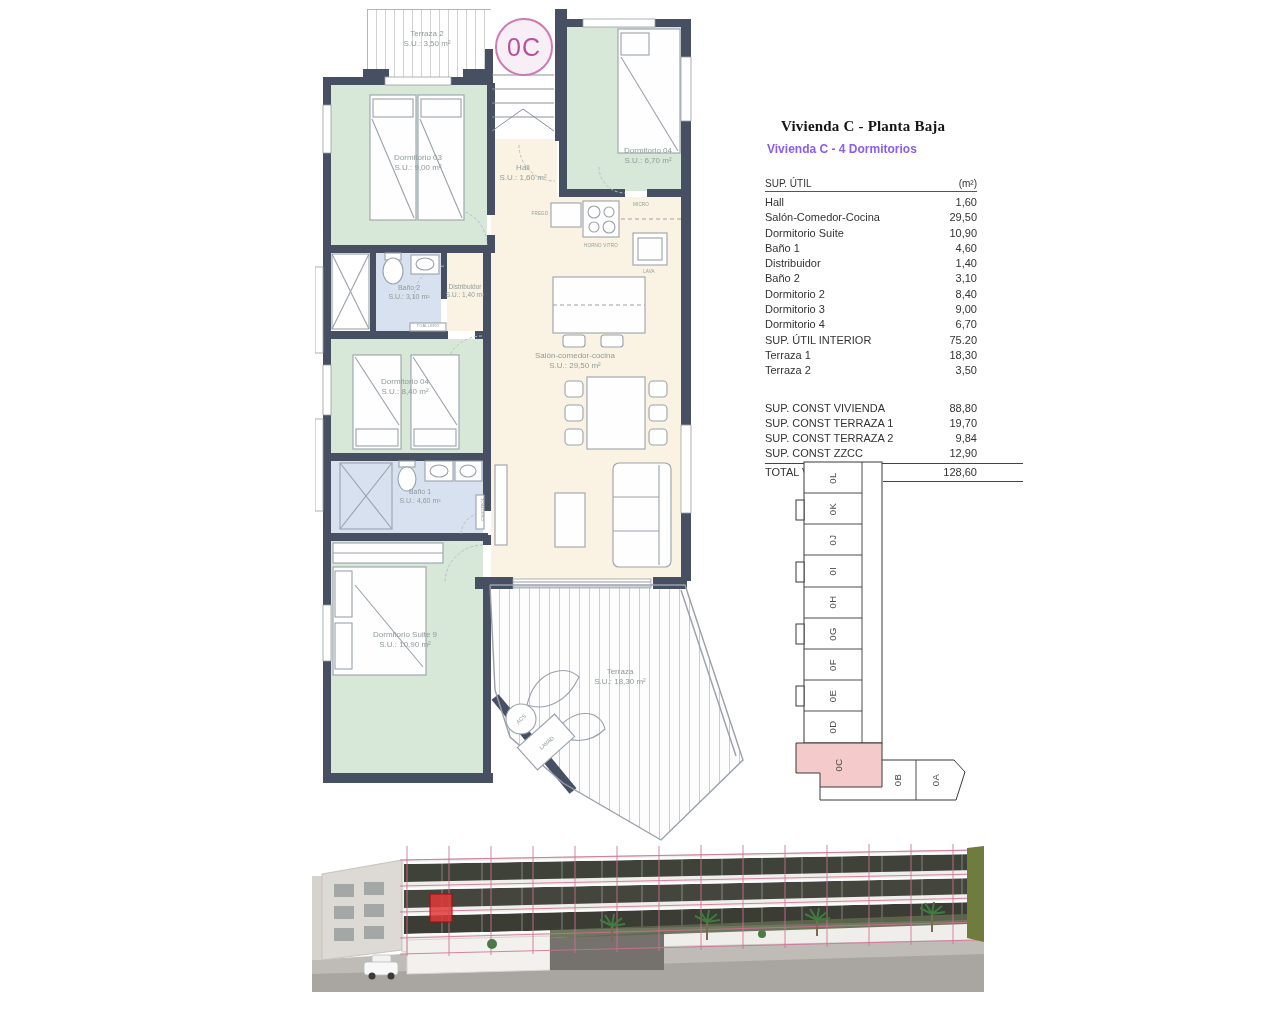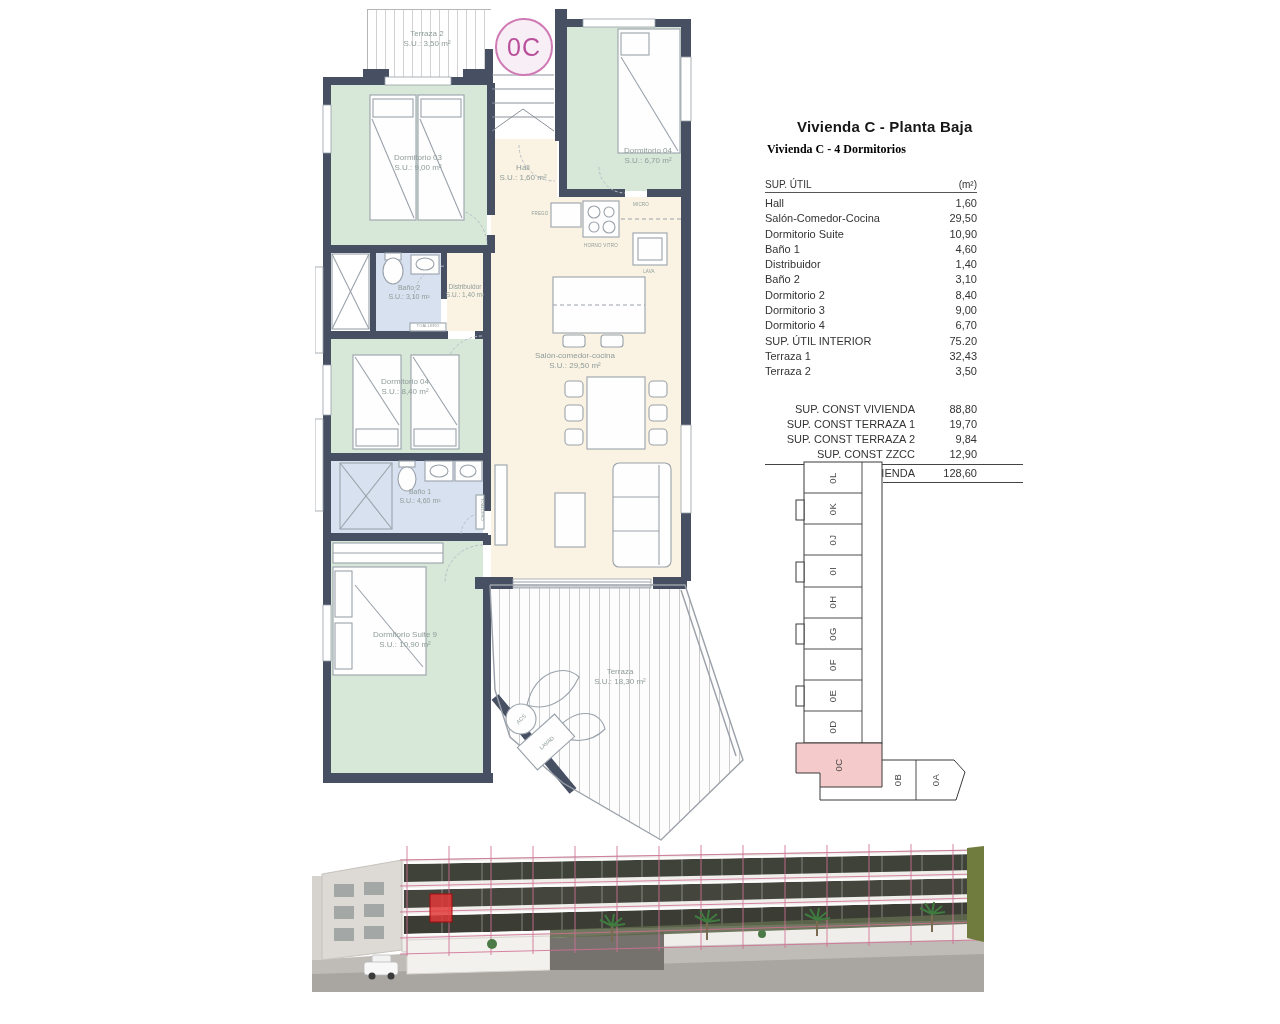--- a/index.html
+++ b/index.html
@@ -15,31 +15,31 @@
   .hatchT{background:repeating-linear-gradient(90deg,#fdfdfd 0 9px,#cdcdcd 9px 10px);}
   .plan svg{position:absolute;left:0;top:0;pointer-events:none;}
   .rlabel{position:absolute;text-align:center;color:#8e9c99;font-size:8px;line-height:1.3;z-index:5;}
   .rlabel .nm{white-space:nowrap;}
   .flabel{position:absolute;text-align:center;color:#8e9c99;font-size:4.5px;line-height:1.15;z-index:5;letter-spacing:.2px;}
   .badge{position:absolute;left:180px;top:13px;width:54px;height:54px;border-radius:50%;
          border:2px solid #cf7ab4;background:#f8eff6;color:#b9509b;font-size:25px;
          display:flex;align-items:center;justify-content:center;z-index:6;letter-spacing:1px;}
   
   .panel{position:absolute;left:765px;top:118px;width:258px;}
-  .panel-title{font-size:15px;font-weight:bold;color:#161616;margin:0 0 7px 32px;letter-spacing:.2px;}
-  .panel-sub{font-size:12px;font-weight:bold;color:#000000;margin:0 0 22px 2px;font-family:Liberation Serif, serif;}
+  .panel-title{font-size:15px;font-weight:bold;color:#161616;margin:0 0 7px 16px;letter-spacing:.2px;font-family:Liberation Serif, serif;}
+  .panel-sub{font-size:12px;font-weight:bold;color:#8b5cf6;margin:0 0 22px 2px;}
   .thead{display:flex;align-items:flex-end;width:212px;border-bottom:1px solid #555;
          padding-bottom:2px;margin-bottom:3px;}
   .thead .hl{font-size:10px;color:#333;}
   .thead .hu{margin-left:auto;font-size:10px;color:#333;}
   .trow{display:flex;width:212px;font-size:11px;line-height:15.3px;color:#333;}
   .trow .lab{flex:1;}
   .trow .val{width:52px;text-align:right;}
   .totals{margin-top:22px;}
-  .trow.tr-right .lab{text-align:right;padding-right:10px;}
+  .trow.tr-right .lab{text-align:left;padding-right:10px;}
   .total-sep{width:258px;border-top:1px solid #444;margin:1px 0 1px 0;}
   .total-underline{width:140px;border-top:1px solid #444;margin-left:118px;margin-top:1px;}
   
   .keyplan{position:absolute;left:790px;top:456px;width:200px;height:352px;}
   
   .render{position:absolute;left:312px;top:842px;width:672px;height:150px;}
 </style>
 </head>
 <body>
 
@@ -324,21 +324,21 @@
       <div class="trow">
           <span class="lab">Dormitorio 4</span>
           <span class="val">6,70</span>
         </div>
       <div class="trow">
           <span class="lab">SUP. ÚTIL INTERIOR</span>
           <span class="val">75.20</span>
         </div>
       <div class="trow">
           <span class="lab">Terraza 1</span>
-          <span class="val">32,43</span>
+          <span class="val">18,30</span>
         </div>
       <div class="trow">
           <span class="lab">Terraza 2</span>
           <span class="val">3,50</span>
         </div>
     </div>
 
     <div class="totals">
       <div class="trow tr-right">
           <span class="lab">SUP. CONST VIVIENDA</span>

